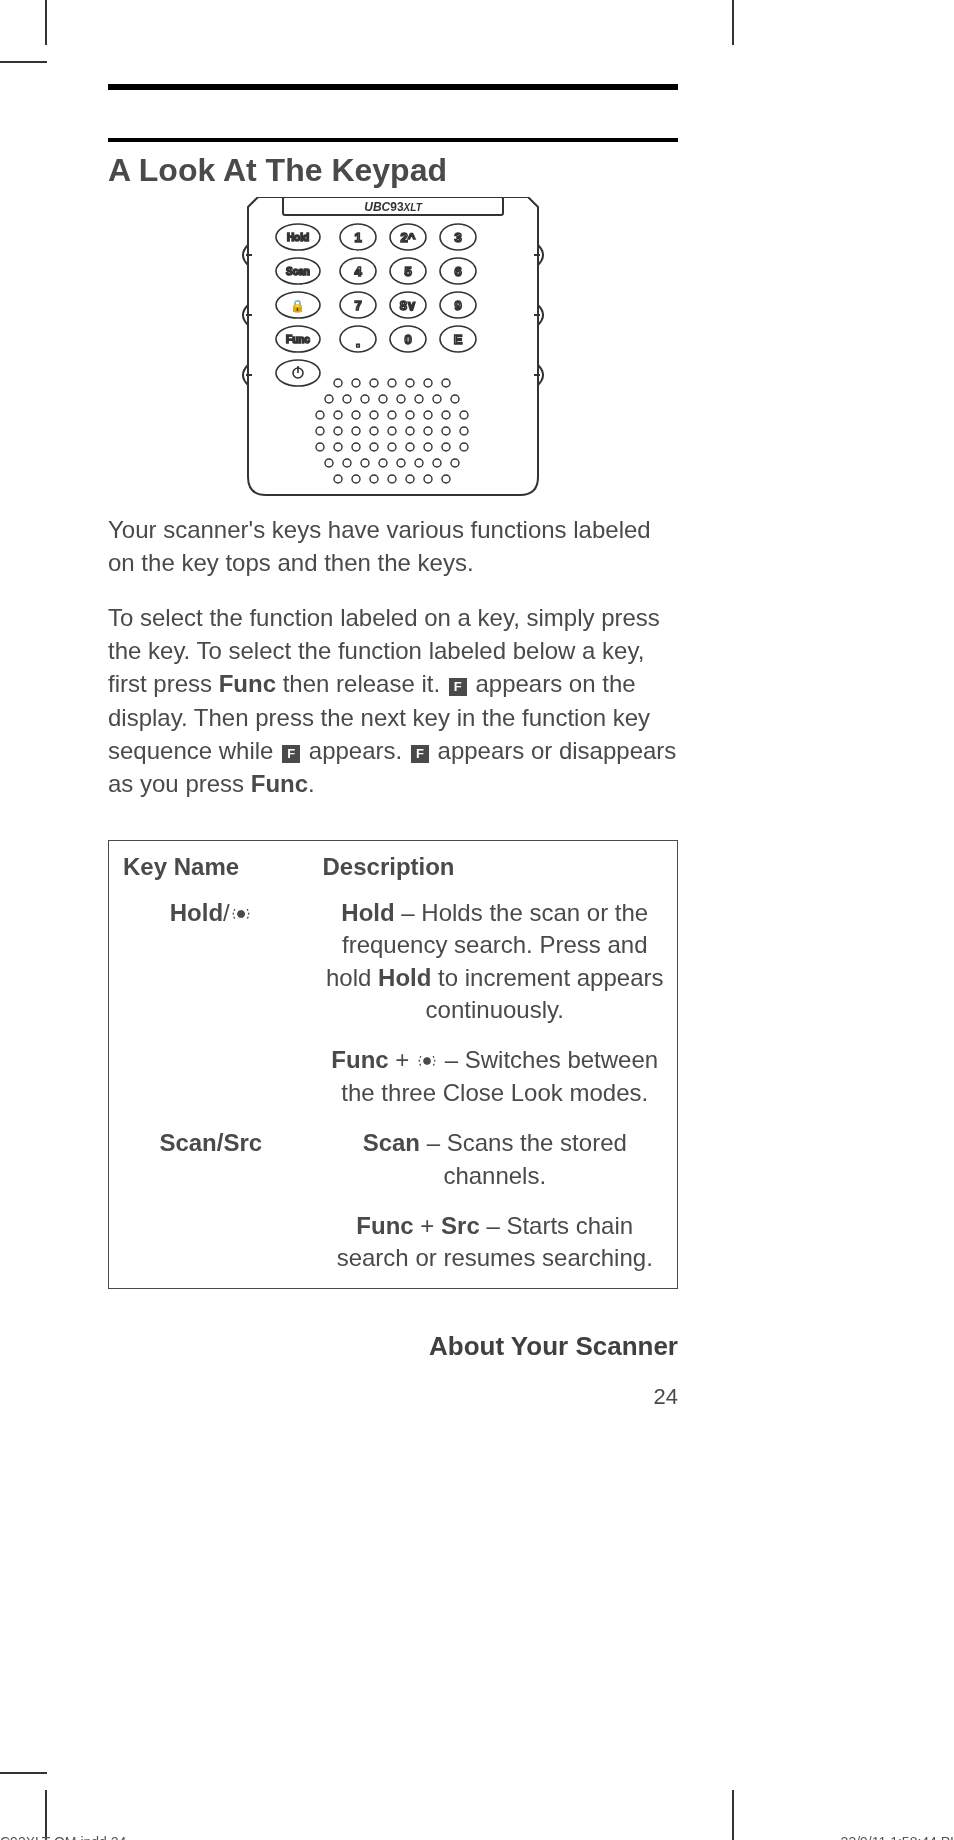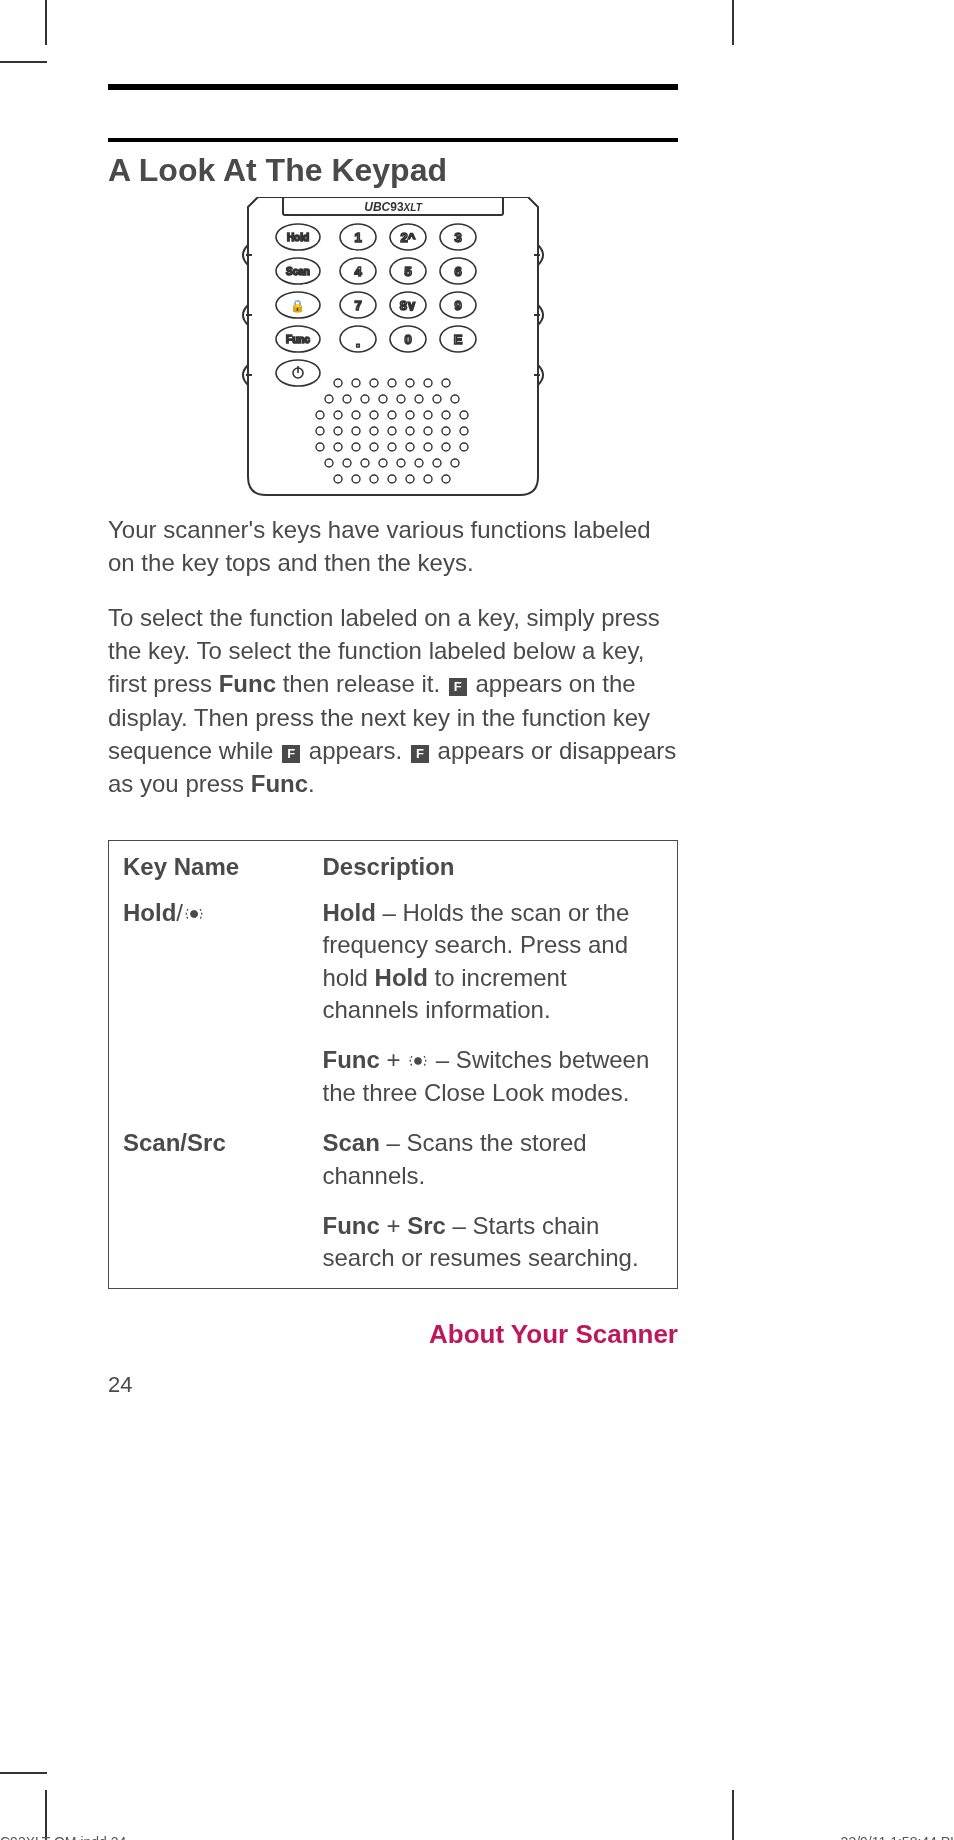--- a/index.html
+++ b/index.html
@@ -15,24 +15,24 @@
   .rule-thick { height: 6px; background: #000; margin-bottom: 48px; }
   .rule-thin { height: 4px; background: #000; margin-bottom: 10px; }
   h1 { font-size: 32px; font-weight: bold; color: #4a4a4a; margin-bottom: 8px; }
   .keypad-img { display: block; margin: 0 auto 16px auto; }
   .para { font-size: 24px; line-height: 1.38; color: #4a4a4a; margin-bottom: 22px; }
   .para b { font-weight: bold; }
   .f-icon { display: inline-block; width: 18px; height: 18px; background: #4a4a4a; color: #fff; font-size: 13px; font-weight: bold; text-align: center; line-height: 18px; vertical-align: 1px; margin: 0 2px; }
   .cc-icon { display: inline-block; vertical-align: -2px; margin: 0 1px; }
   table.keys { width: 100%; border: 1.5px solid #4a4a4a; border-collapse: collapse; font-size: 24px; color: #4a4a4a; margin-top: 40px; }
   table.keys th { text-align: left; font-weight: bold; padding: 12px 10px 8px 14px; vertical-align: top; }
-  table.keys td { padding: 8px 10px 10px 14px; vertical-align: top; line-height: 1.35; }
+  table.keys td { padding: 8px 10px 10px 14px; vertical-align: top; line-height: 1.35; text-align: center; }
   .keycol { width: 200px; }
-  .section-footer { text-align: right; font-size: 26px; font-weight: bold; color: #be185d; margin-top: 30px; }
-  .page-num { text-align: left; font-size: 22px; color: #4a4a4a; margin-top: 22px; }
+  .section-footer { text-align: right; font-size: 26px; font-weight: bold; color: #404040; margin-top: 42px; }
+  .page-num { text-align: right; font-size: 22px; color: #4a4a4a; margin-top: 22px; }
   .slug { position: absolute; bottom: 6px; left: 0; width: 954px; font-size: 14px; color: #555; }
   .slug-left { position: absolute; left: 0; }
   .slug-right { position: absolute; right: 0; }
 </style>
 </head>
 <body>
 
 <div class="page">
   <div class="crop-top-left-h"></div>
   <div class="crop-top-left-v"></div>
@@ -201,21 +201,21 @@
           <b>Hold</b><span>/</span><svg class="cc-icon" width="20" height="18" viewBox="0 0 20 18">
                 <g stroke="#4a4a4a" stroke-width="1.2" fill="none">
                   <circle cx="10" cy="9" r="3.2" fill="#4a4a4a"></circle>
                   <circle cx="10" cy="9" r="3.2" fill="none" stroke-dasharray="1.5 1.5"></circle>
                   <path d="M4,4 A8 8 0 0 0 4,14" stroke-dasharray="2 2"></path>
                   <path d="M16,4 A8 8 0 0 1 16,14" stroke-dasharray="2 2"></path>
                 </g>
               </svg>
         </td>
         <td>
-          <b>Hold</b><span> – Holds the scan or the frequency search. Press and hold </span><b>Hold</b><span> to increment channels information.</span>
+          <b>Hold</b><span> – Holds the scan or the frequency search. Press and hold </span><b>Hold</b><span> to increment appears continuously.</span>
         </td>
       </tr>
       <tr>
         <td></td>
         <td>
           <b>Func</b><span> + </span><svg class="cc-icon" width="20" height="18" viewBox="0 0 20 18">
                 <g stroke="#4a4a4a" stroke-width="1.2" fill="none">
                   <circle cx="10" cy="9" r="3.2" fill="#4a4a4a"></circle>
                   <path d="M4,4 A8 8 0 0 0 4,14" stroke-dasharray="2 2"></path>
                   <path d="M16,4 A8 8 0 0 1 16,14" stroke-dasharray="2 2"></path>

